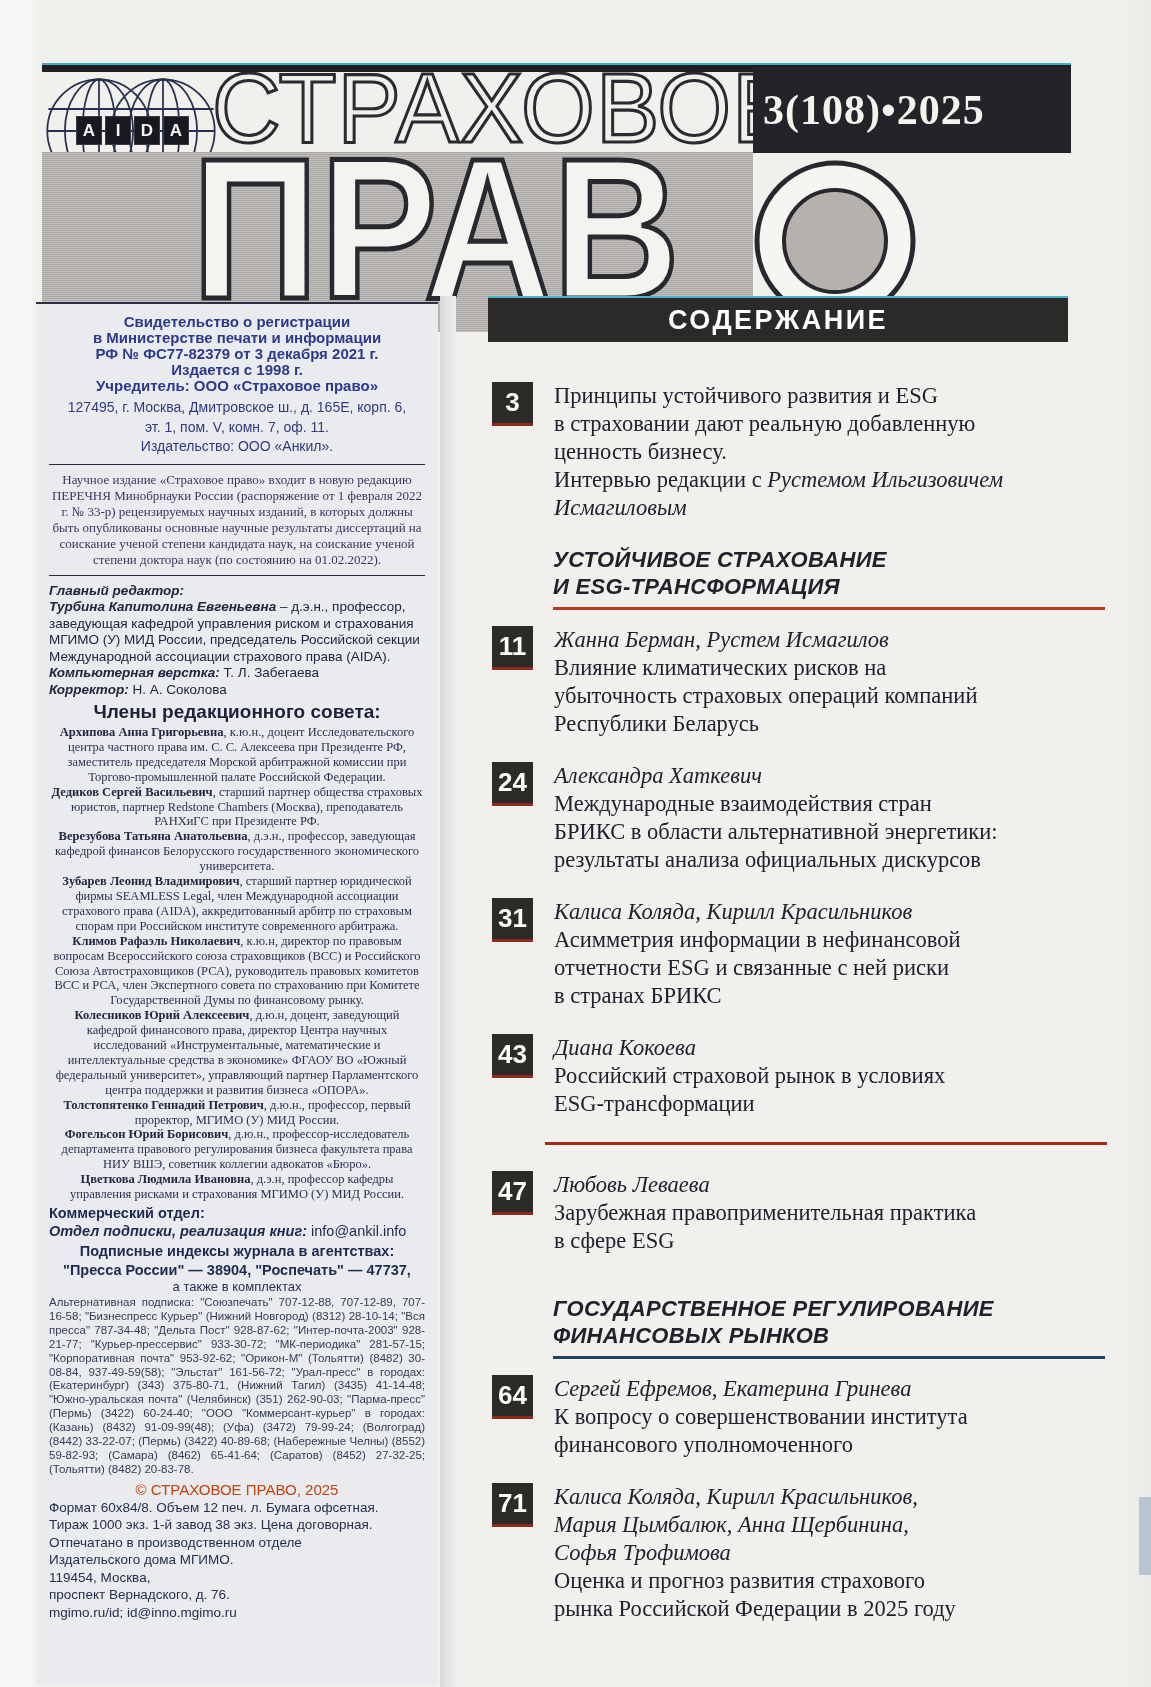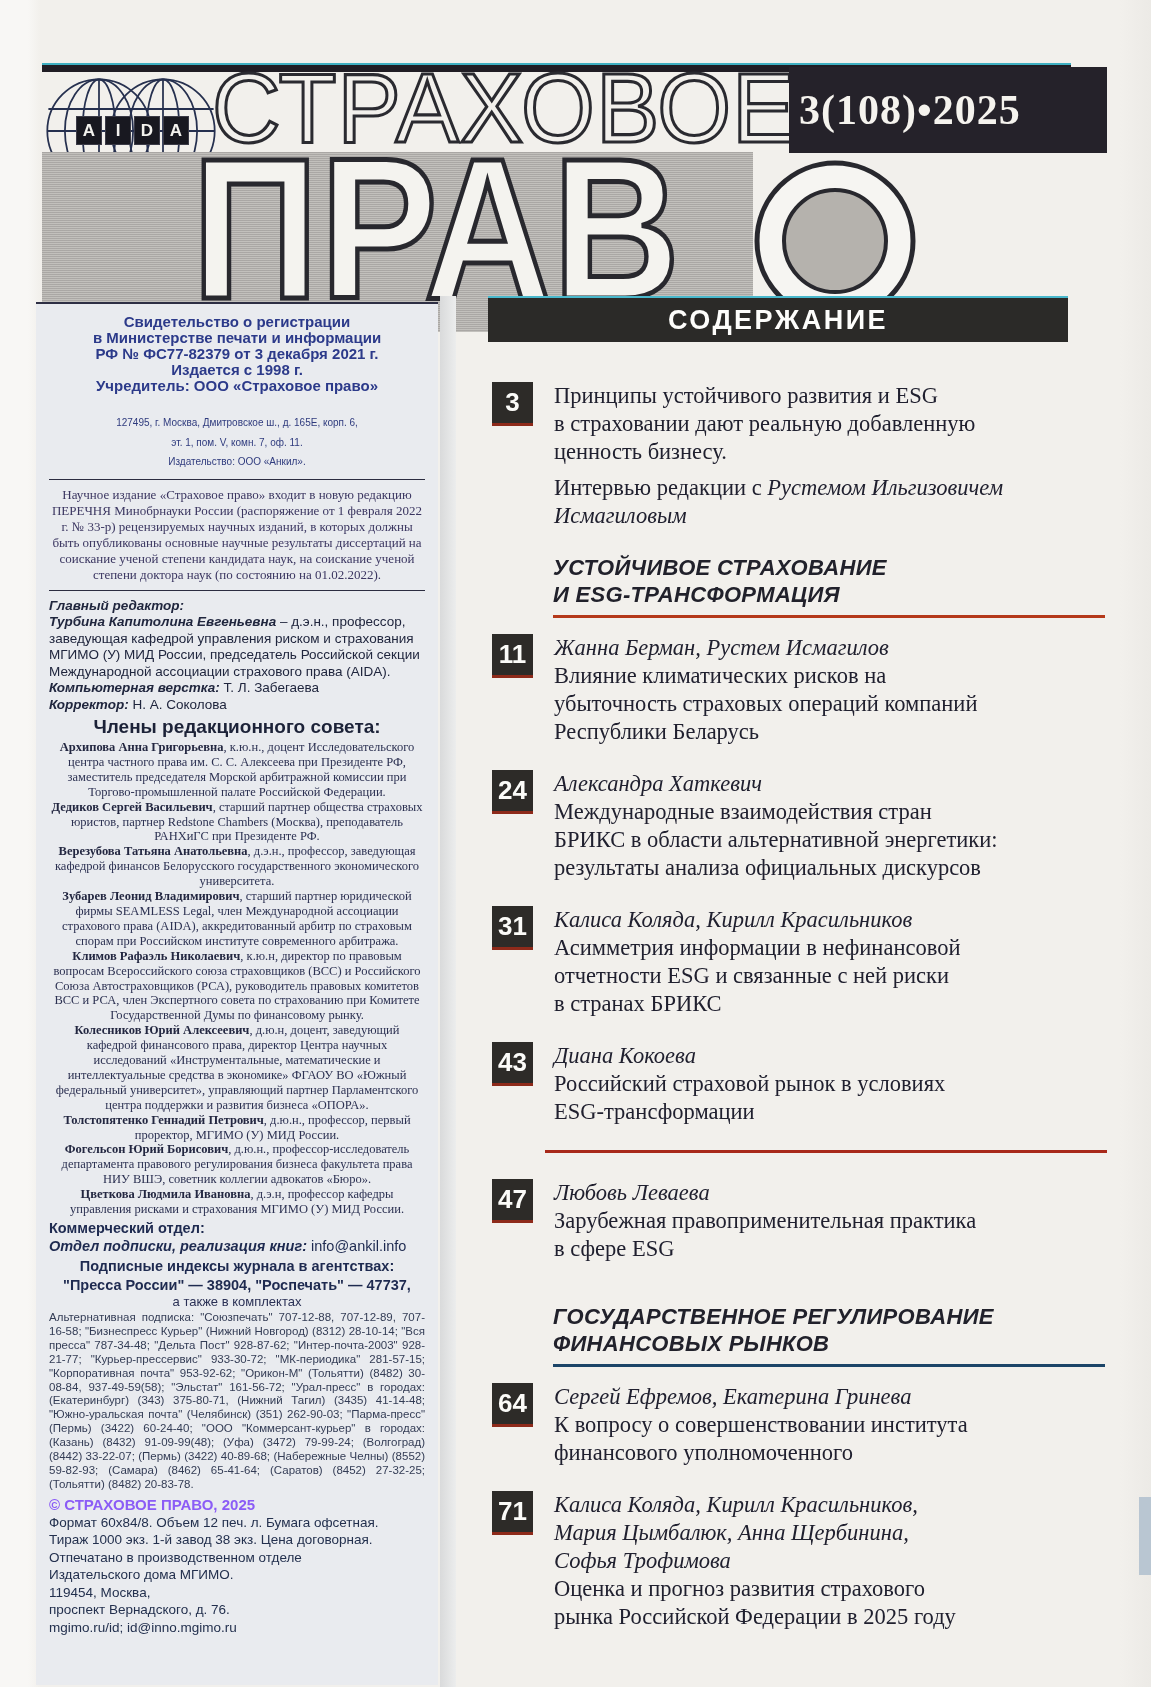--- a/index.html
+++ b/index.html
@@ -14,67 +14,67 @@
   .logo svg{position:absolute;top:0;}
   .logo .g1{left:0;} .logo .g2{left:64px;}
   .logo-band{position:absolute;left:32px;top:40px;display:flex;gap:3px;}
   .logo-band .lb{width:24px;height:27px;background:#181820;color:#f3f2ee;font-weight:bold;
                  font-size:17px;display:flex;align-items:center;justify-content:center;border:1px solid #3a3a46;}
   .word1{position:absolute;left:170px;top:-11px;font-size:95px;letter-spacing:1px;
          color:#f2f0ec;-webkit-text-stroke:3px #2a2a30;white-space:nowrap;
          font-family:"Liberation Sans",sans-serif;transform:scaleY(1.04);transform-origin:top left;}
   .issue-badge{position:absolute;left:711px;top:4px;width:318px;height:86px;background:#25222a;
                color:#f5f3ee;font-family:"Liberation Serif",serif;font-weight:bold;font-size:42px;
-               display:flex;align-items:center;padding-left:10px;box-sizing:border-box;letter-spacing:1px;margin-left:36px;}
+               display:flex;align-items:center;padding-left:10px;box-sizing:border-box;letter-spacing:1px;}
   .gray-banner{position:absolute;left:0;top:89px;width:711px;height:180px;background:#b5b2ad;
                background-image:repeating-linear-gradient(0deg,rgba(255,255,255,.18) 0 1px,rgba(120,118,125,.18) 1px 2px);}
   .pravo-word{position:absolute;left:150px;top:-23px;font-size:200px;font-weight:bold;line-height:1;
               color:#f4f3ef;-webkit-text-stroke:5px #28282e;letter-spacing:2px;
               transform:scaleX(.88);transform-origin:top left;white-space:nowrap;}
   .pravo-o{position:absolute;left:710px;top:95px;}
   .issn{position:absolute;left:-6px;top:181px;font-size:17.5px;font-weight:bold;color:#15151d;letter-spacing:.5px;}
   
   .pub-panel{position:absolute;left:36px;top:302px;width:402px;height:1383px;box-sizing:border-box;
              background:#e9ebef;border-top:2px solid #2e2f44;padding:10px 13px 8px;overflow:hidden;
              color:#2a3055;}
   .pre{white-space:pre-line;}
   .pp-reg{font-size:15px;font-weight:bold;line-height:16px;text-align:center;color:#2c3a8a;}
-  .pp-addr{font-size:10px;line-height:19.5px;text-align:center;color:#2f3b7e;margin-top:19px;}
+  .pp-addr{font-size:14px;line-height:19.5px;text-align:center;color:#2f3b7e;margin-top:4px;}
   .pp-rule{border:none;border-top:1.5px solid #2b2c40;margin:7px 0;}
   .pp-note{font-family:"Liberation Serif",serif;font-size:13px;line-height:16px;text-align:center;color:#3a3560;}
   .pp-editor{font-size:13.5px;line-height:16.5px;color:#20263e;}
   .pp-editor .lbl{font-weight:bold;font-style:italic;}
   .pp-editor .nm{font-weight:bold;font-style:italic;}
   .pp-board-h{font-size:19px;font-weight:bold;text-align:center;color:#1c2238;margin:3px 0 2px;}
   .member{font-family:"Liberation Serif",serif;font-size:12.5px;line-height:14.9px;color:#2c3152;text-align:center;}
   .member b{color:#232741;}
   .pp-comm{font-size:14.5px;line-height:18px;font-weight:bold;color:#1e2a50;margin-top:2px;}
   .pp-sub{font-size:14.5px;line-height:18px;color:#1e2a50;}
   .pp-sub .lbl{font-weight:bold;font-style:italic;}
   .pp-idx{font-size:14.5px;line-height:18.5px;font-weight:bold;text-align:center;color:#1e2a50;margin-top:2px;}
   .pp-also{font-size:13px;line-height:16px;text-align:center;color:#2a3055;}
   .pp-alt{font-size:11.5px;line-height:13.9px;text-align:justify;color:#333c55;margin-top:1px;}
-  .pp-copy{font-size:15px;font-weight:bold;text-align:left;color:#8b5cf6;margin-top:4px;}
+  .pp-copy{font-size:15px;font-weight:normal;text-align:center;color:#c2410c;margin-top:4px;}
   .pp-colophon{font-size:13.5px;line-height:17.5px;text-align:left;color:#23304e;margin-top:1px;}
   
   .fold{position:absolute;left:440px;top:296px;width:16px;height:1391px;
         background:linear-gradient(90deg,#d9dadb,#eceded);}
   
   .toc{position:absolute;left:455px;top:290px;width:656px;}
   .toc-bar{margin:6px 0 0 33px;width:580px;height:46px;background:#2b2a28;color:#fdfdfb;
            display:flex;align-items:center;justify-content:center;font-size:27px;font-weight:bold;
            letter-spacing:2.5px;border-top:2px solid #49b8cc;box-sizing:border-box;}
   .toc-entry{display:flex;padding-left:37px;margin-bottom:24px;}
   .toc-entry.first{margin-top:40px;}
   .page-box{flex:none;width:41px;height:41px;margin-right:21px;background:#2d2b28;color:#fbfbf8;
             font-size:26px;font-weight:bold;display:flex;align-items:center;justify-content:center;
             border-bottom:3px solid #8e2a1a;box-sizing:content-box;}
   .entry-text{font-family:"Liberation Serif",serif;font-size:22.5px;line-height:28px;color:#20202f;width:560px;}
   .authors{font-style:italic;}
-  .toc-note{margin-top:8px;}
+  .toc-note{margin-top:0;}
   .toc-note em{font-style:italic;}
   .toc-section{margin:22px 0 16px 98px;width:552px;font-size:22px;font-weight:bold;font-style:italic;
                line-height:27px;color:#21212b;padding-bottom:7px;letter-spacing:.3px;}
   .toc-section.esg{border-bottom:3px solid #b5391a;}
   .toc-section.gov{border-bottom:3px solid #1c4568;}
   .toc-divider{margin:14px 0 26px 90px;width:562px;height:0;border-top:3px solid #a8291a;}
   .sp59{margin-bottom:40px;}
   
   .globe{stroke:#26304f;fill:none;stroke-width:1.6;}
   .edge-bar{position:absolute;left:1139px;top:1497px;width:12px;height:78px;background:#b9c6d2;}

